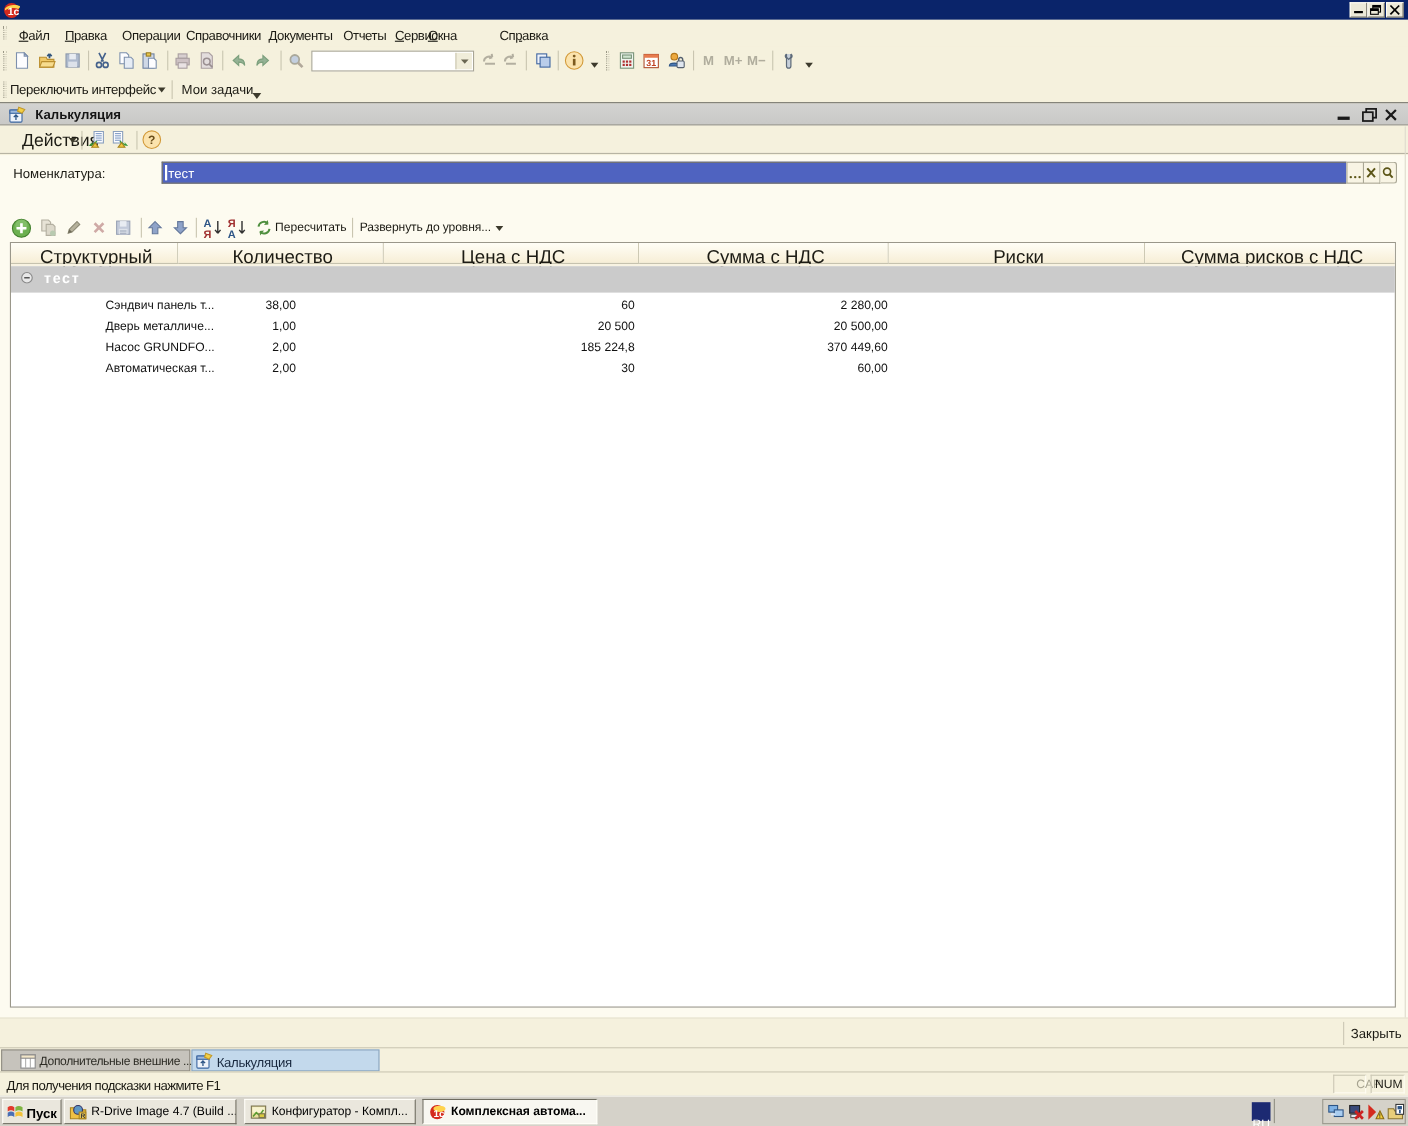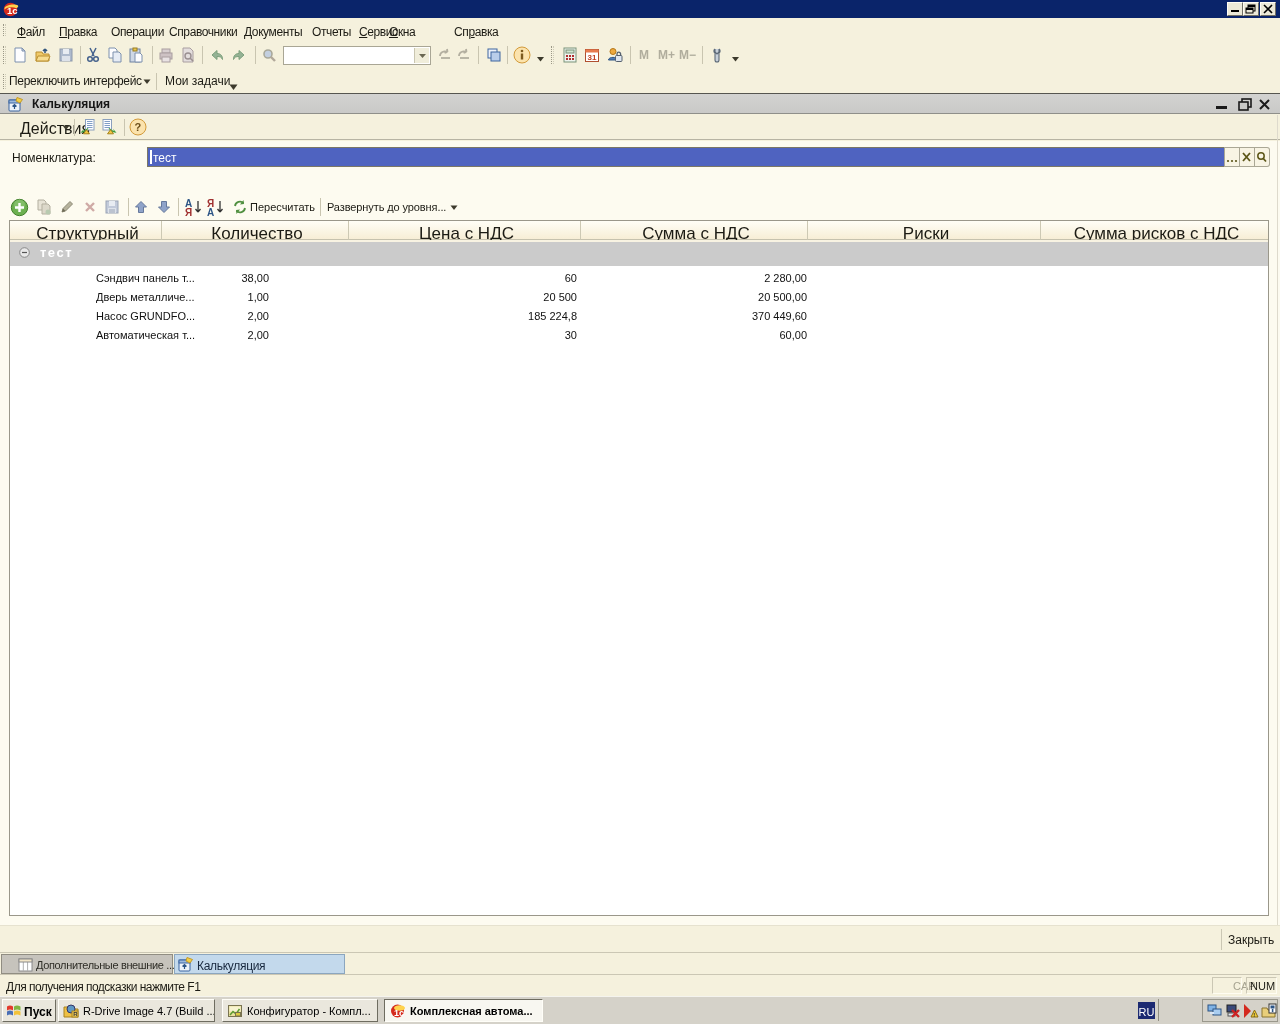--- a/index.html
+++ b/index.html
@@ -466,21 +466,21 @@
     <span class="abs" style="left:24px; top:5px;">Конфигуратор - Компл...</span>
   </div>
   <div class="taskbtn" style="left:384px; width:159px; background:#f8f7f1; border-color:#6e6c60 #fffef8 #fffef8 #6e6c60; font-weight:bold;">
     <svg class="i16" style="left:5px; top:3px;" viewBox="0 0 16 16">
         <circle cx="7.5" cy="8" r="6.5" fill="#d42a1e"></circle>
         <ellipse cx="9.5" cy="5" rx="5.5" ry="2.8" fill="#ffd34d"></ellipse>
         <text x="4" y="12.5" font-size="9" font-weight="bold" fill="#fff" font-family="Liberation Sans">1с</text>
       </svg>
     <span class="abs" style="left:25px; top:5px;">Комплексная автома...</span>
   </div>
-  <div class="abs" style="left:1138px; top:5px; width:17px; height:17px; background:#1c2a72; color:#fff; font-size:11px; text-align:center; padding-top:4px;">RU</div>
+  <div class="abs" style="left:1138px; top:5px; width:17px; height:17px; background:#1c2a72; color:#fff; font-size:11px; text-align:center; padding-top:14px;">RU</div>
   <div class="abs" style="left:1158px; top:2px; width:1px; height:22px; background:#918f83;"></div>
   <div class="abs" style="left:1202px; top:2px; width:76px; height:23px; border:1px solid #9a988c;">
     <svg class="i16" style="left:4px; top:3px;" viewBox="0 0 16 16">
         <rect x="1" y="2" width="8" height="6" fill="#7fb2e5" stroke="#2d5586"></rect>
         <rect x="6" y="6" width="8" height="6" fill="#a9cdf0" stroke="#2d5586"></rect>
         <rect x="3" y="9" width="4" height="2" fill="#d6e4f5"></rect>
       </svg>
     <svg class="i16" style="left:22px; top:3px;" viewBox="0 0 16 16">
         <rect x="2" y="2" width="9" height="7" fill="#3a4a7a" stroke="#222"></rect>
         <rect x="3" y="10" width="7" height="3" fill="#dfe4ee" stroke="#555"></rect>

